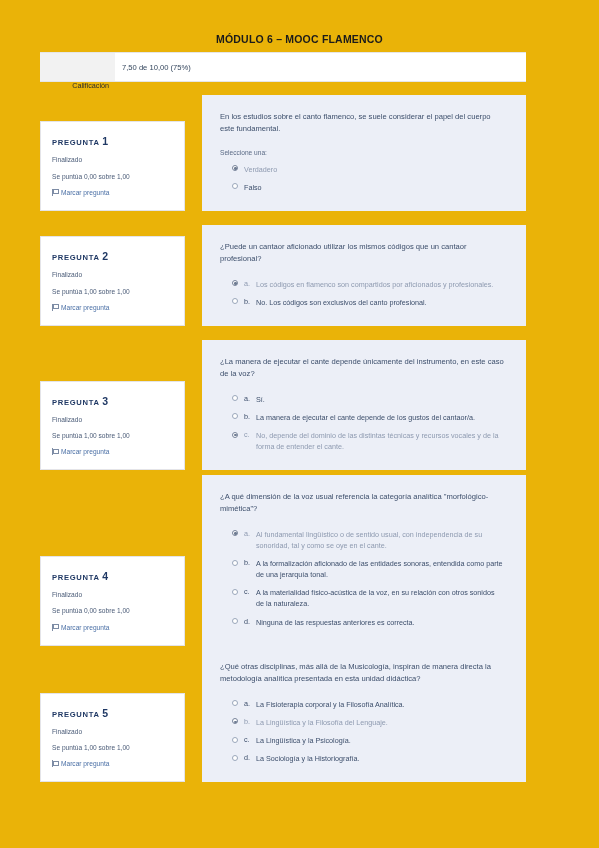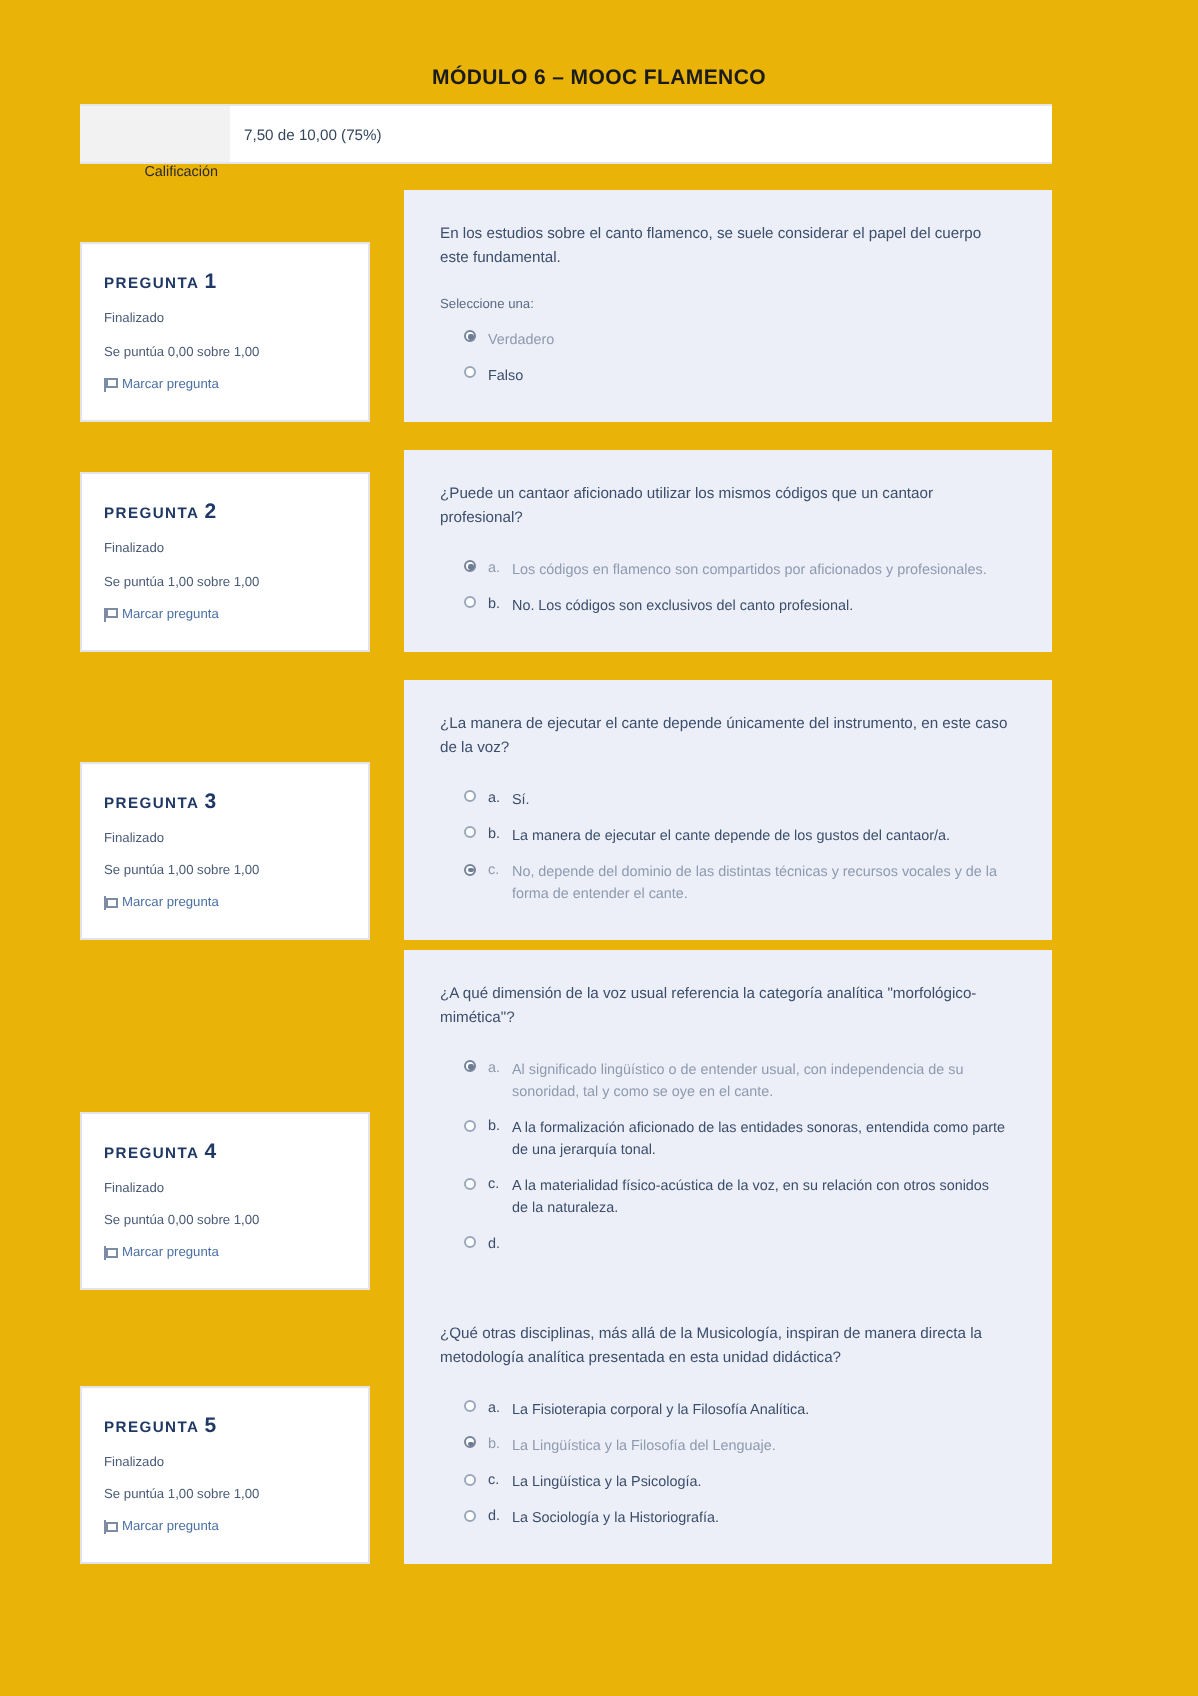--- a/index.html
+++ b/index.html
@@ -307,35 +307,36 @@
             <span class="flag-ico"></span>
             <span>Marcar pregunta</span>
           </div>
         </div>
         <div class="qcontent">
           <p class="qtext">¿A qué dimensión de la voz usual referencia la categoría analítica "morfológico-mimética"?</p>
           <div>
             <div class="opt faded">
               <span class="radio sel"></span>
               <span class="opt-key">a.</span>
-              <span class="opt-text">Al significado lingüístico o de entender usual, con independencia de su sonoridad, tal y como se oye en el cante.</span>
+              <span class="opt-text">Al fundamental lingüístico o de sentido usual, con independencia de su sonoridad, tal y como se oye en el cante.</span>
             </div>
             <div class="opt">
               <span class="radio"></span>
               <span class="opt-key">b.</span>
               <span class="opt-text">A la formalización aficionado de las entidades sonoras, entendida como parte de una jerarquía tonal.</span>
             </div>
             <div class="opt">
               <span class="radio"></span>
               <span class="opt-key">c.</span>
               <span class="opt-text">A la materialidad físico-acústica de la voz, en su relación con otros sonidos de la naturaleza.</span>
             </div>
             <div class="opt">
               <span class="radio"></span>
               <span class="opt-key">d.</span>
+              <span class="opt-text">Ninguna de las respuestas anteriores es correcta.</span>
             </div>
           </div>
         </div>
       </div>
       <div class="qblock" style="top: 645px;">
         <div class="qinfo">
           <div class="qinfo-title"><span>PREGUNTA</span> <span class="qnum">5</span></div>
           <div class="qinfo-line">Finalizado</div>
           <div class="qinfo-line">Se puntúa 1,00 sobre 1,00</div>
           <div class="qinfo-flag">

